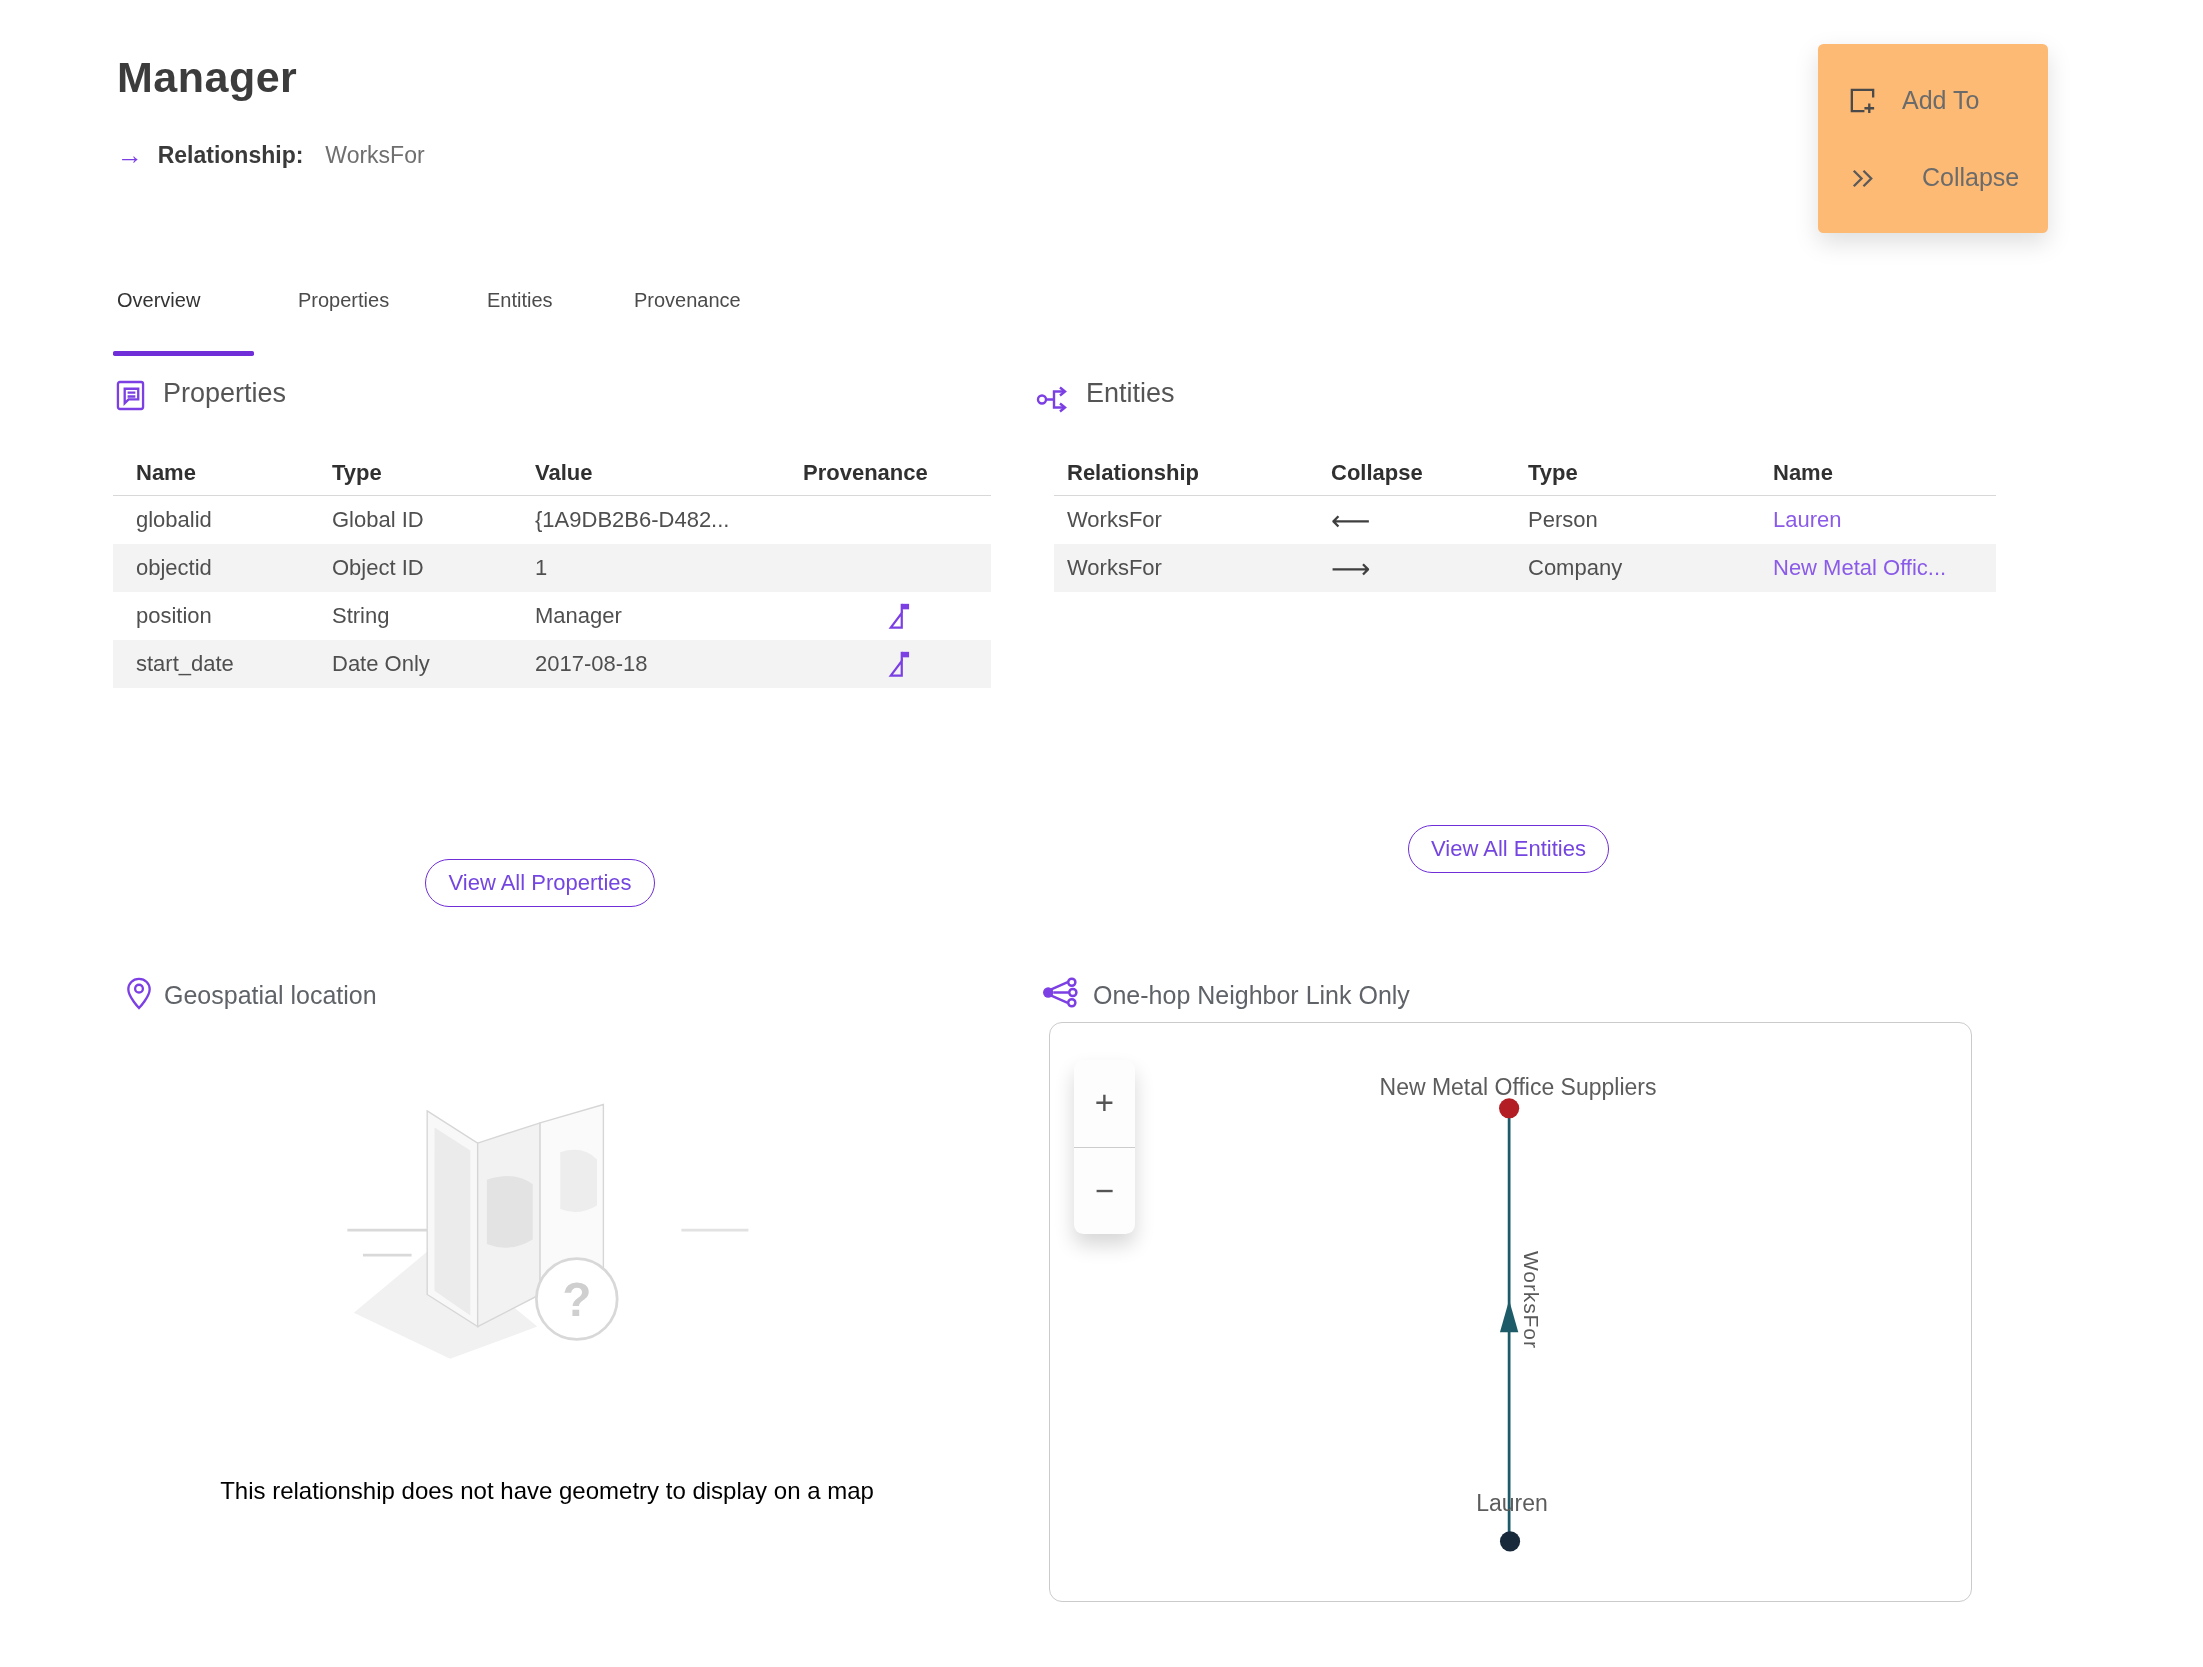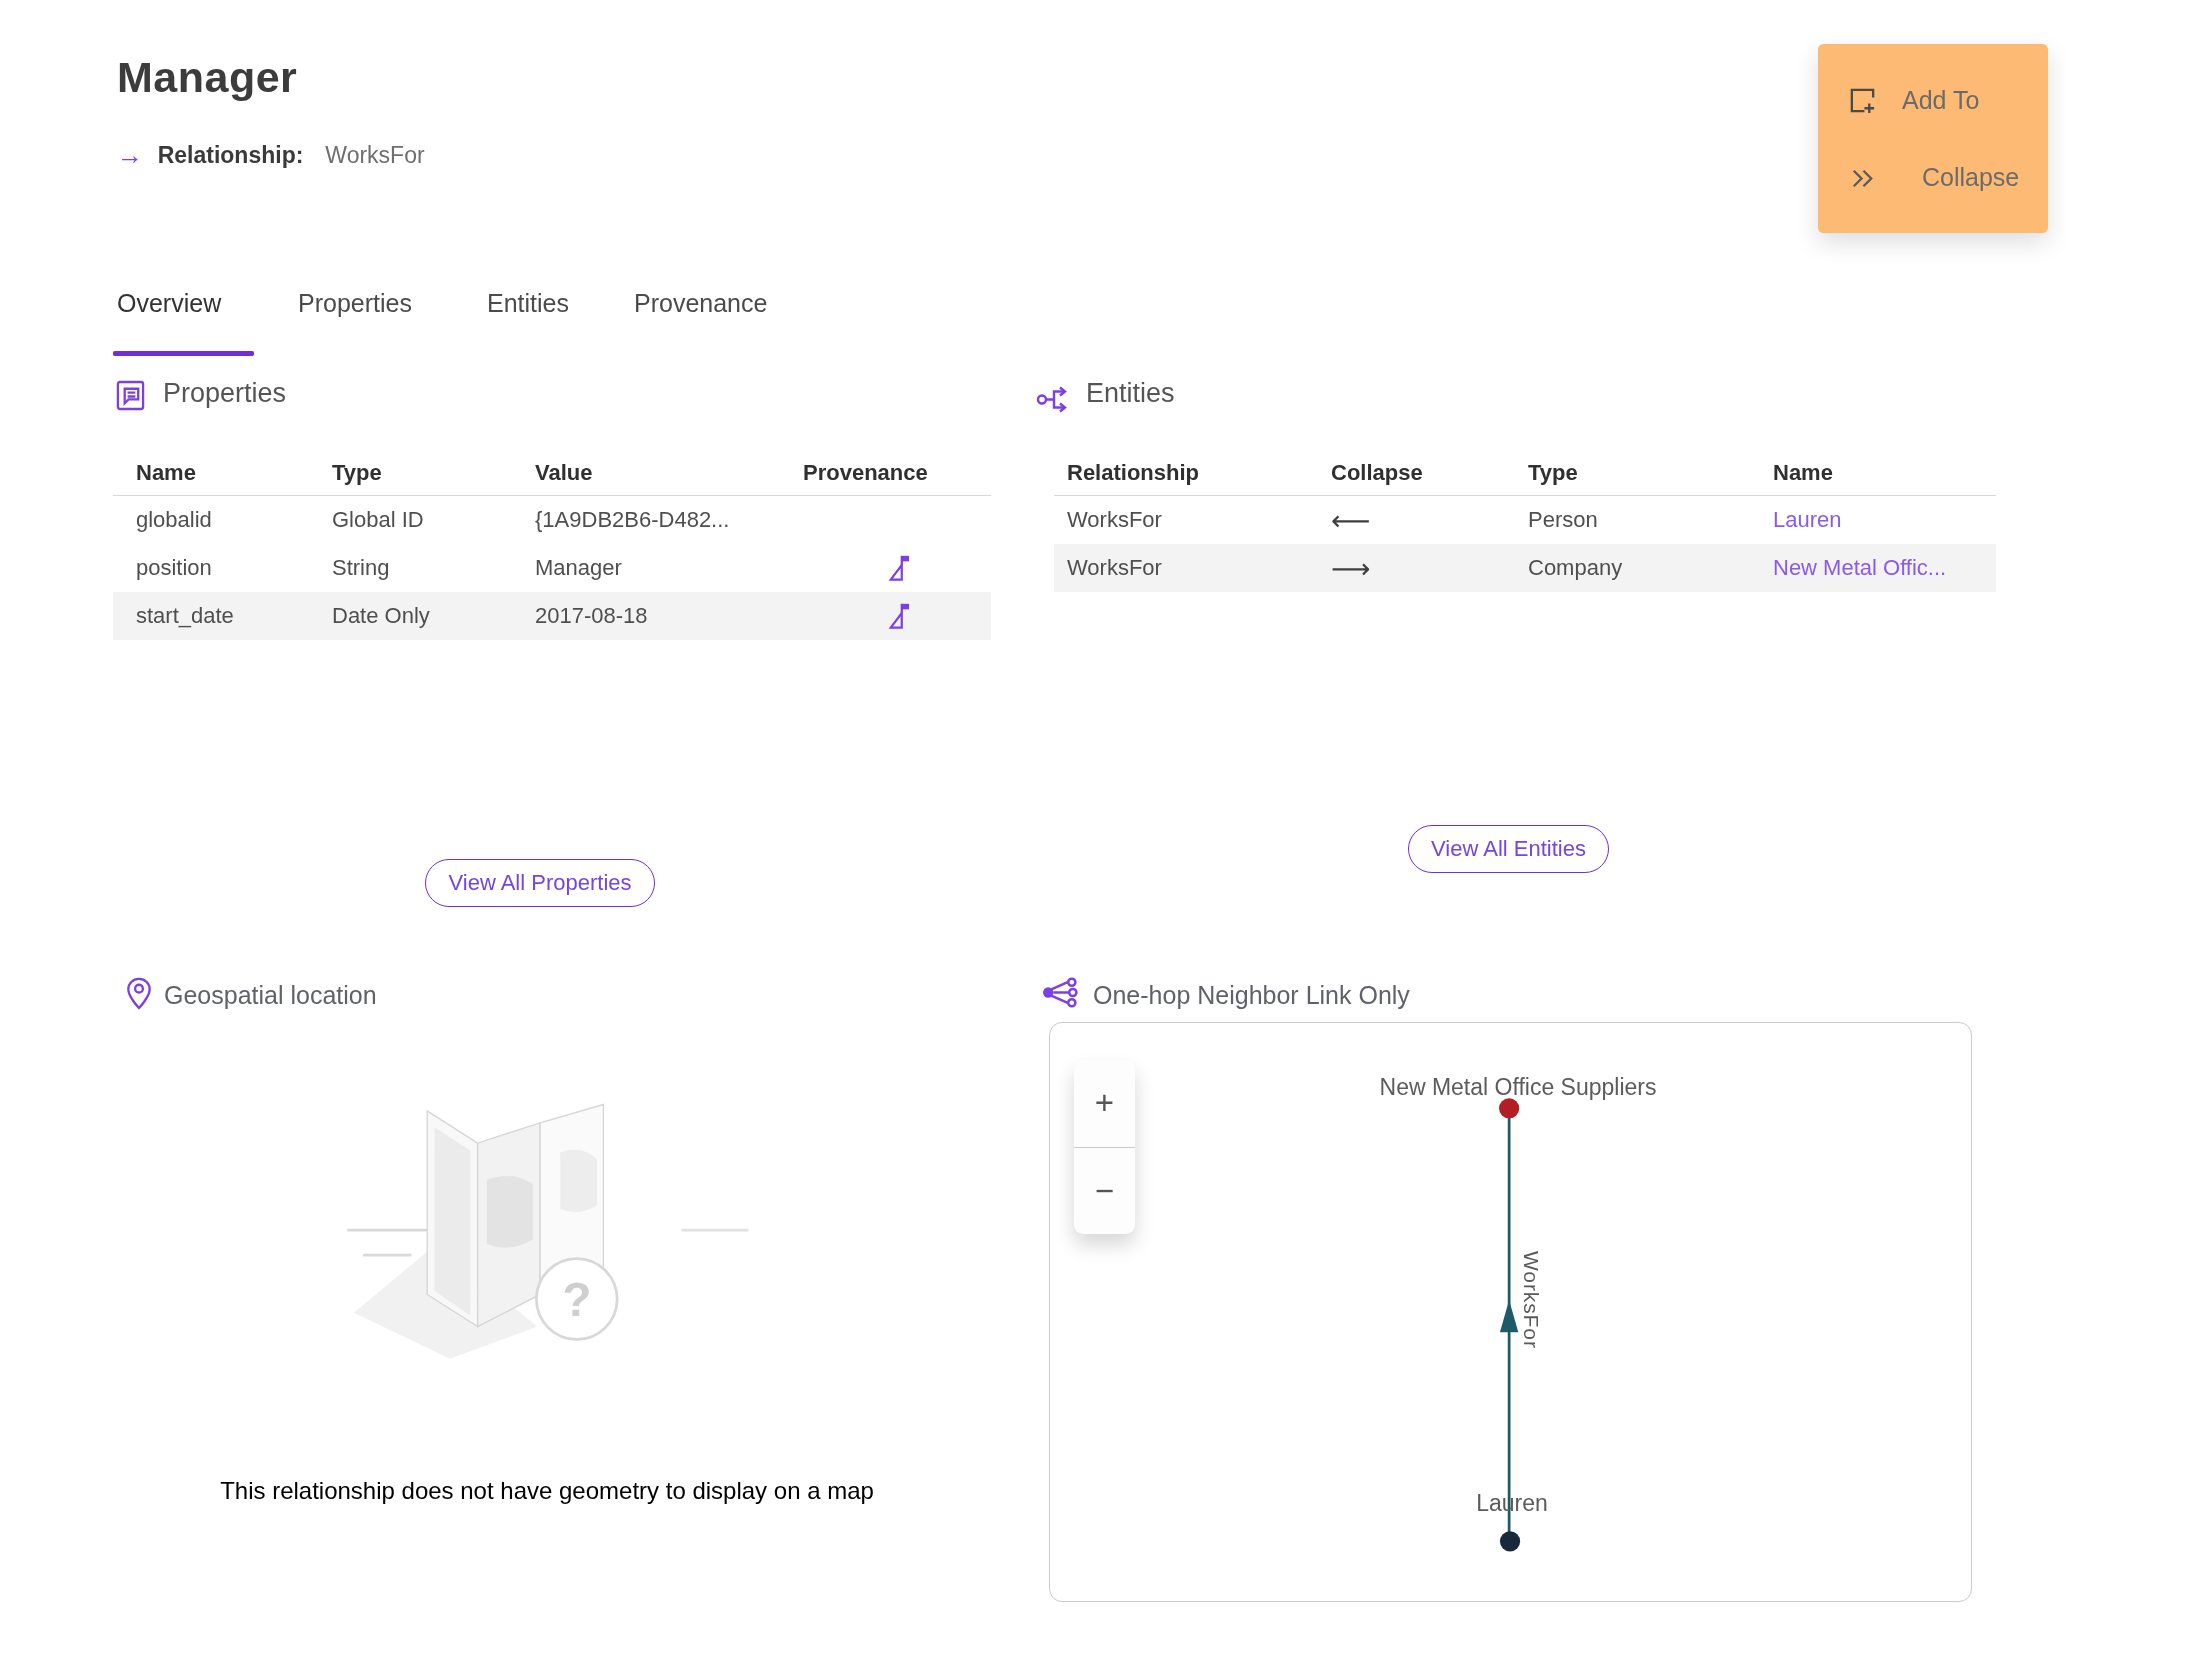--- a/index.html
+++ b/index.html
@@ -20,21 +20,21 @@
 
   
   .actions-card { left:1818px; top:44px; width:230px; height:189px; background:#fdba74;
     border-radius:5.5px; box-shadow:0 9.2px 24px rgba(0,0,0,.13); padding:24px 0 0 29px; }
   .action-item { display:flex; align-items:center; gap:24px; height:64px; cursor:pointer; }
   .action-item + .action-item { margin-top:13px;gap:44px; }
   .action-item .txt { font-size:25px; color:#6b6b6b; }
   .action-icon { width:31px; height:31px; stroke:#4a4a4a; fill:none; stroke-width:2.4; }
 
   
-  .tab { top:289px; font-size:25px; color:#4b4b4b; cursor:pointer; }
+  .tab { top:289px; font-size:20px; color:#4b4b4b; cursor:pointer; }
   .tab.active { color:#333; }
   .tab-underline { left:113px; top:351px; width:141px; height:4.6px; background:var(--accent); border-radius:1.8px; }
 
   
   .section-title { font-size:27px; color:#555; }
   .icon-purple { stroke:var(--icon); fill:none; stroke-width:2.4; }
 
   
   .tbl-head { display:grid; font-size:22px; font-weight:700; color:#303030;
     align-items:center; height:46px; border-bottom:0.9px solid #d8d8d8; }
@@ -114,20 +114,26 @@
     <span>Type</span>
     <span>Value</span>
     <span>Provenance</span>
   </div>
   <div class="tbl-row props-cols">
     <span>globalid</span>
     <span>Global ID</span>
     <span>{1A9DB2B6-D482...</span>
     <span></span>
   </div>
+  <div class="tbl-row alt props-cols">
+    <span>objectid</span>
+    <span>Object ID</span>
+    <span>1</span>
+    <span></span>
+  </div>
   <div class="tbl-row props-cols">
     <span>position</span>
     <span>String</span>
     <span>Manager</span>
     <span>
         <svg class="flag-icon icon-purple" viewBox="0 0 26 30">
       <path d="M4 28 L16 12 L16 28 Z"></path>
           <path d="M16 12 V2"></path>
           <rect x="16" y="2" width="8" height="6" fill="var(--icon)" stroke="none"></rect>
     </svg>

